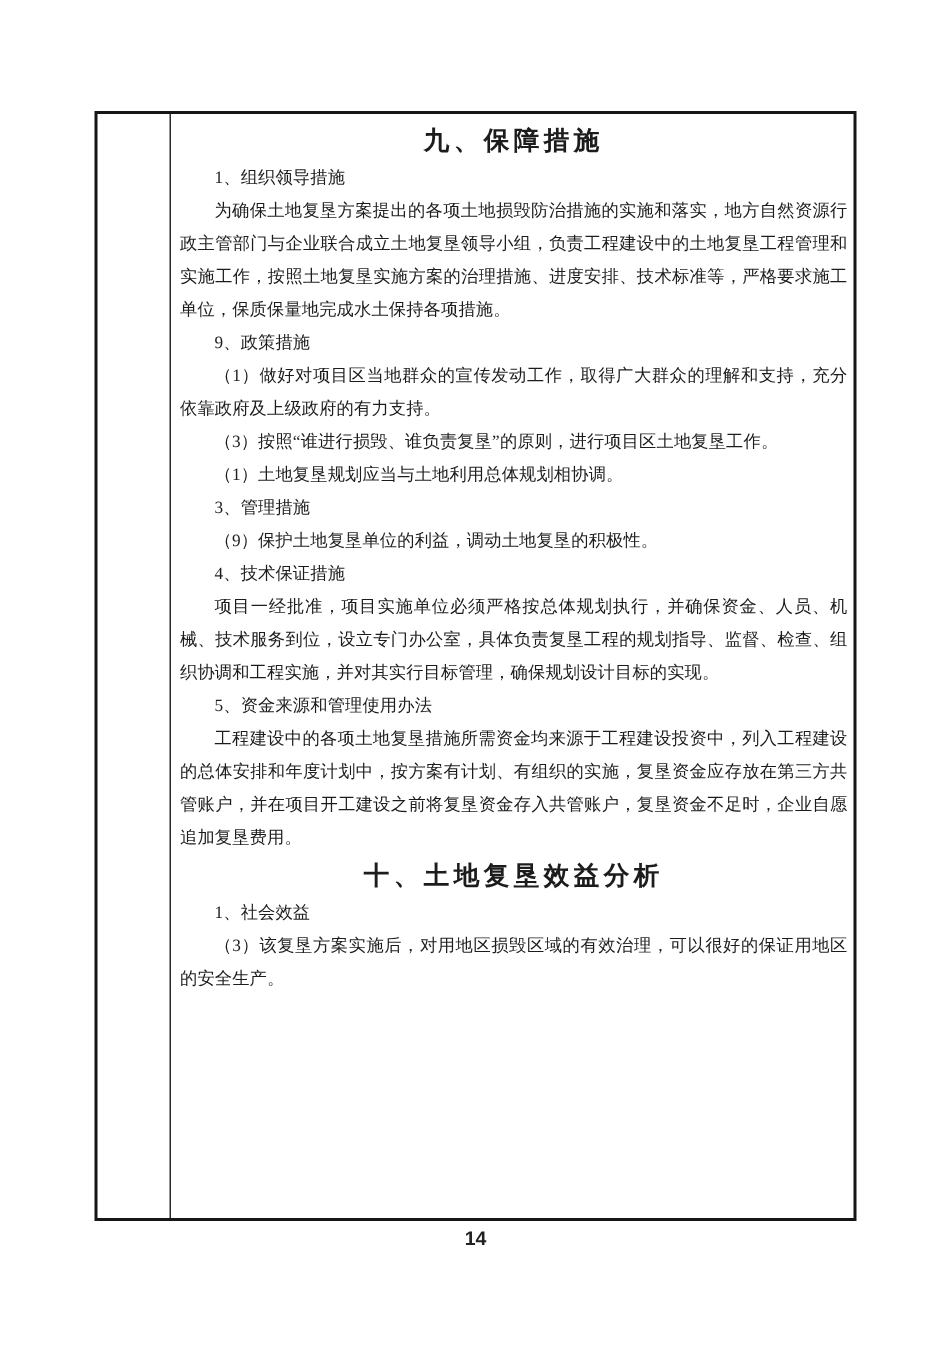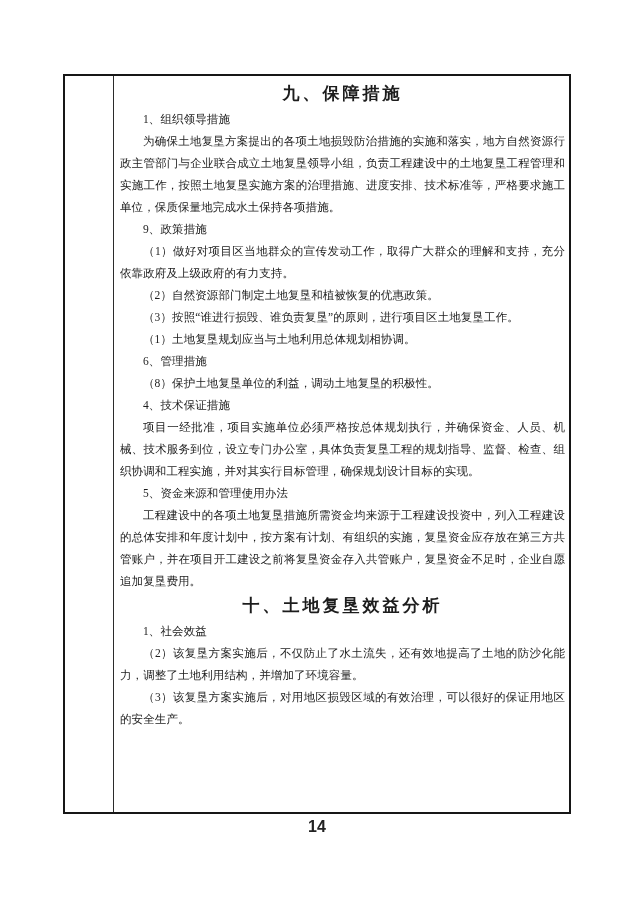--- a/index.html
+++ b/index.html
@@ -58,46 +58,44 @@
     text-indent: 2em;
     margin: 0;
   }
   .footer {
     position: absolute;
     left: 63px;
     top: 818px;
     width: 508px;
     text-align: center;
     font-family: "Liberation Sans", "DejaVu Sans", sans-serif;
-    font-size: 16px;
+    font-size: 13px;
     font-weight: bold;
     color: #222222;
   }
 </style>
 </head>
 <body>
 
 <div class="page">
   <div class="doc-table">
     <div class="col-left"></div>
     <div class="col-content">
         <div class="section-title">九、保障措施</div>
         <p class="para">1、组织领导措施</p>
         <p class="para">为确保土地复垦方案提出的各项土地损毁防治措施的实施和落实，地方自然资源行政主管部门与企业联合成立土地复垦领导小组，负责工程建设中的土地复垦工程管理和实施工作，按照土地复垦实施方案的治理措施、进度安排、技术标准等，严格要求施工单位，保质保量地完成水土保持各项措施。</p>
         <p class="para">9、政策措施</p>
         <p class="para">（1）做好对项目区当地群众的宣传发动工作，取得广大群众的理解和支持，充分依靠政府及上级政府的有力支持。</p>
-        <p class="para">（2）自然资源部门制定土地复垦和植被恢复的优惠政策。</p>
         <p class="para">（3）按照“谁进行损毁、谁负责复垦”的原则，进行项目区土地复垦工作。</p>
         <p class="para">（1）土地复垦规划应当与土地利用总体规划相协调。</p>
-        <p class="para">6、管理措施</p>
-        <p class="para">（8）保护土地复垦单位的利益，调动土地复垦的积极性。</p>
+        <p class="para">3、管理措施</p>
+        <p class="para">（9）保护土地复垦单位的利益，调动土地复垦的积极性。</p>
         <p class="para">4、技术保证措施</p>
         <p class="para">项目一经批准，项目实施单位必须严格按总体规划执行，并确保资金、人员、机械、技术服务到位，设立专门办公室，具体负责复垦工程的规划指导、监督、检查、组织协调和工程实施，并对其实行目标管理，确保规划设计目标的实现。</p>
         <p class="para">5、资金来源和管理使用办法</p>
         <p class="para">工程建设中的各项土地复垦措施所需资金均来源于工程建设投资中，列入工程建设的总体安排和年度计划中，按方案有计划、有组织的实施，复垦资金应存放在第三方共管账户，并在项目开工建设之前将复垦资金存入共管账户，复垦资金不足时，企业自愿追加复垦费用。</p>
         <div class="section-title">十、土地复垦效益分析</div>
         <p class="para">1、社会效益</p>
-        <p class="para">（2）该复垦方案实施后，不仅防止了水土流失，还有效地提高了土地的防沙化能力，调整了土地利用结构，并增加了环境容量。</p>
         <p class="para">（3）该复垦方案实施后，对用地区损毁区域的有效治理，可以很好的保证用地区的安全生产。</p>
       </div>
   </div>
   <div class="footer">14</div>
 </div>
 
 </body></html>

